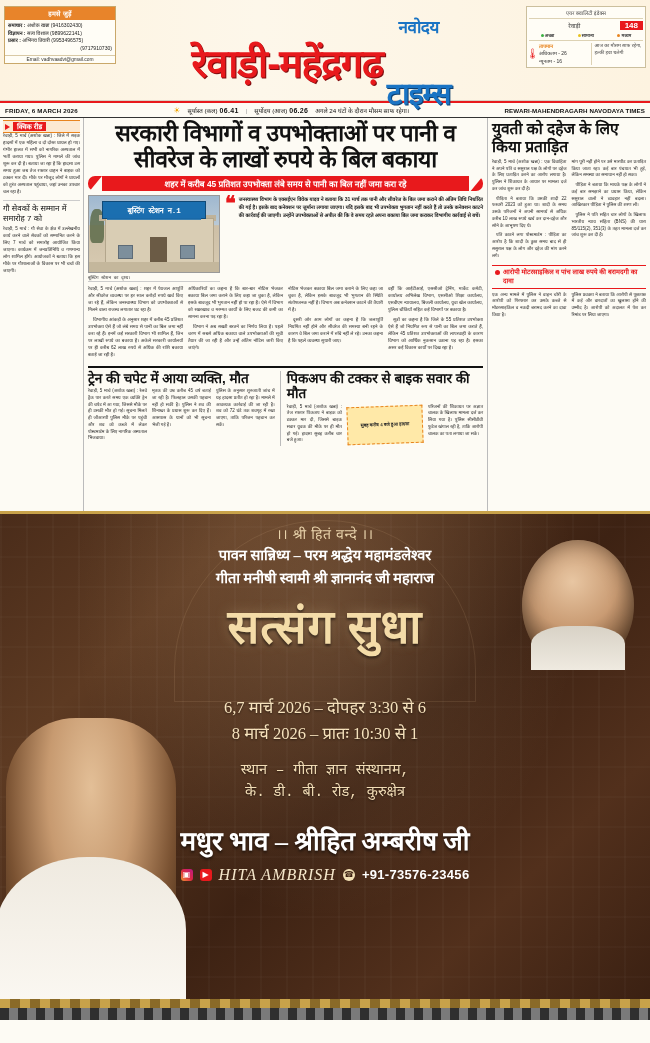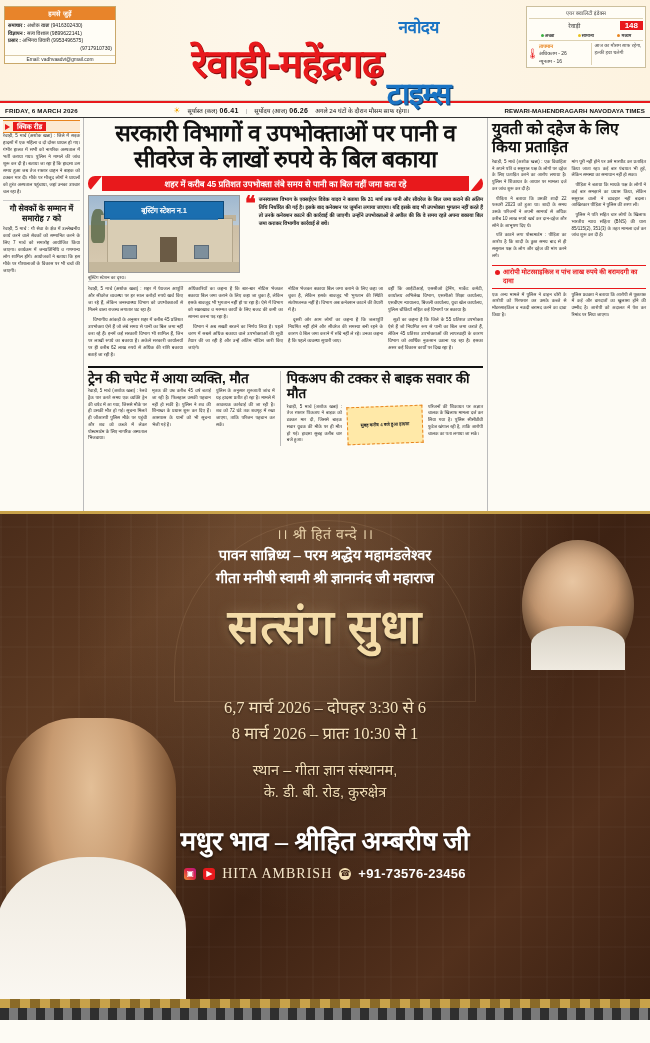--- a/index.html
+++ b/index.html
@@ -83,39 +83,39 @@
     display:flex;align-items:center;gap:3px;padding:1px 2px;
   }
   .quick-tri{width:0;height:0;border-left:5px solid #e8191c;border-top:3.5px solid transparent;border-bottom:3.5px solid transparent;}
   .quick-label{background:#e8191c;color:#fff;font-size:7px;font-weight:bold;padding:0 4px;}
   .side-hl{
     font-size:10.5px;font-weight:bold;line-height:1.25;text-align:center;
     color:#111;margin:3px 0 2px;
   }
   .side-body{font-size:4.6px;line-height:1.52;text-align:justify;color:#2a2a2a;}
   .side-sub{
-    font-size:8px;font-weight:bold;line-height:1.25;text-align:center;
+    font-size:8px;font-weight:normal;line-height:1.25;
     margin:4px 0 2px;color:#111;border-top:1px solid #ccc;padding-top:3px;
   }
   
   .main-hl{
     font-size:23px;font-weight:bold;line-height:1.12;text-align:center;
     color:#111;letter-spacing:-.4px;margin:1px 0 0;
   }
   .main-sub{
     position:relative;background:#e8191c;color:#fff;text-align:center;
     font-size:8.4px;font-weight:bold;padding:2px 16px;margin:3px 0 4px;border-radius:7px;
   }
   .main-sub:before,.main-sub:after{
     content:"";position:absolute;top:0;width:0;height:0;border-style:solid;
   }
   .main-sub:before{left:0;border-width:0 0 17px 14px;border-color:transparent transparent #fdfbf4 transparent;}
   .main-sub:after{right:0;border-width:17px 14px 0 0;border-color:#fdfbf4 transparent transparent transparent;}
   .mid-top{display:flex;gap:5px;}
-  .photo-wrap{width:152px;}
+  .photo-wrap{width:132px;font-family:Liberation Mono, monospace;}
   .photo{
     width:100%;height:78px;position:relative;overflow:hidden;
     background:linear-gradient(#9fb8cf 0%,#b9c9d6 38%,#cdbfa6 39%,#d8cbb2 100%);
     border:1px solid #999;box-sizing:border-box;
   }
   .ph-building{position:absolute;left:12%;right:4%;top:30%;bottom:6%;background:#d9cdb4;border:1px solid #b3a68c;}
   .ph-roof{position:absolute;left:8%;right:2%;top:26%;height:6px;background:#bfb299;}
   .ph-sign{
     position:absolute;left:10%;right:10%;top:7%;height:16px;background:#1b6fb0;
     border:1px solid #114a77;color:#fff;font-size:7.5px;font-weight:bold;
@@ -190,35 +190,35 @@
     color:#f4dca8;font-family:"Liberation Serif",serif;letter-spacing:1px;
     text-shadow:0 2px 3px rgba(0,0,0,.55),0 0 14px rgba(244,220,168,.28);
   }
   .adv-when{margin-top:44px;}
   .adv-when div{
     font-size:16.5px;color:#f7e3bd;font-family:"Liberation Serif",serif;
     line-height:1.55;text-shadow:0 1px 2px rgba(0,0,0,.5);
   }
   .adv-where{margin-top:14px;}
   .adv-where div{
-    font-size:14.5px;color:#f2ddb6;font-family:Liberation Sans, sans-serif;line-height:1.5;
+    font-size:14.5px;color:#f2ddb6;font-family:Liberation Mono, monospace;line-height:1.5;
     text-shadow:0 1px 2px rgba(0,0,0,.5);
   }
   .adv-foot{
     margin-top:18px;font-size:26px;font-weight:bold;color:#ffffff;
     font-family:"Liberation Serif",serif;text-shadow:0 2px 3px rgba(0,0,0,.6);
   }
   .adv-social{
     margin-top:8px;display:flex;align-items:center;justify-content:center;gap:7px;
   }
   .ic{width:12px;height:12px;border-radius:3px;display:flex;align-items:center;justify-content:center;font-size:8px;color:#fff;}
   .ic-ig{background:linear-gradient(45deg,#f09433,#dc2743,#bc1888);}
   .ic-yt{background:#e8191c;border-radius:3px;}
   .ic-ph{background:#f3e0b5;color:#3d2213;border-radius:50%;}
-  .adv-handle{font-size:14px;letter-spacing:1px;color:#f6e8cc;font-family:"Liberation Serif",serif;}
+  .adv-handle{font-size:16px;letter-spacing:1px;color:#f6e8cc;font-family:"Liberation Serif",serif;font-style:italic;}
   .adv-phone{font-size:13px;font-weight:bold;color:#ffffff;letter-spacing:.3px;}
   .guru-right{
     position:absolute;right:16px;top:26px;width:112px;height:130px;border-radius:50%;
     background:radial-gradient(circle at 45% 32%,#e8c6a2 0%,#c99b73 42%,#6d4a2e 78%,#3c2414 100%);
     box-shadow:0 0 22px rgba(0,0,0,.45) inset;
   }
   .guru-right:after{
     content:"";position:absolute;left:8%;right:8%;bottom:0;height:34%;
     background:linear-gradient(#d8d2c6,#efeae0);border-radius:40% 40% 0 0;
   }

